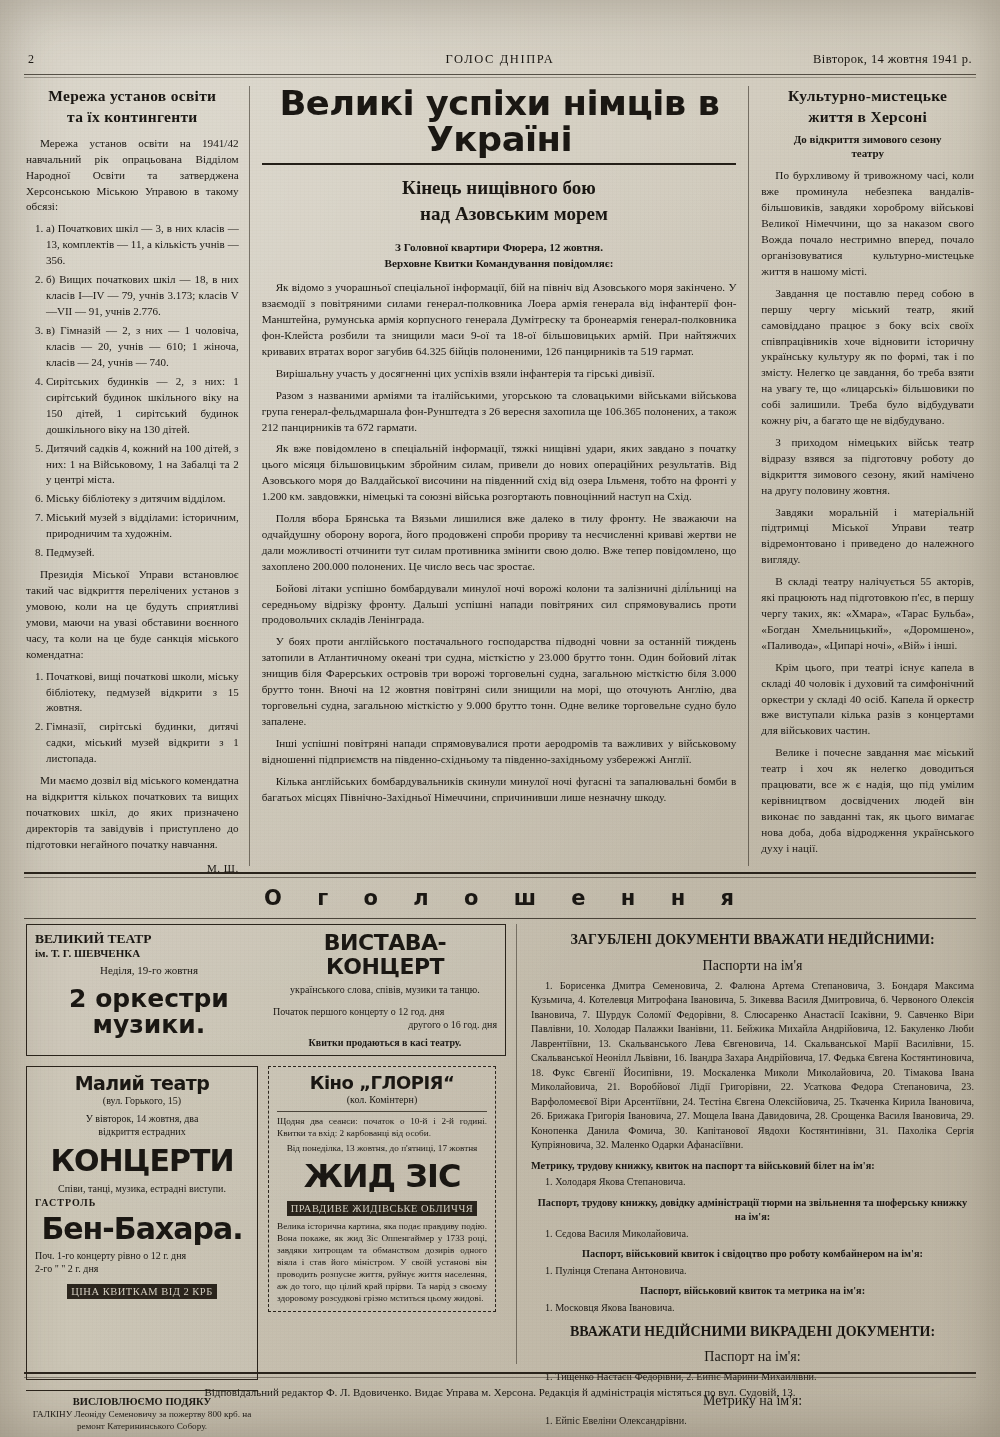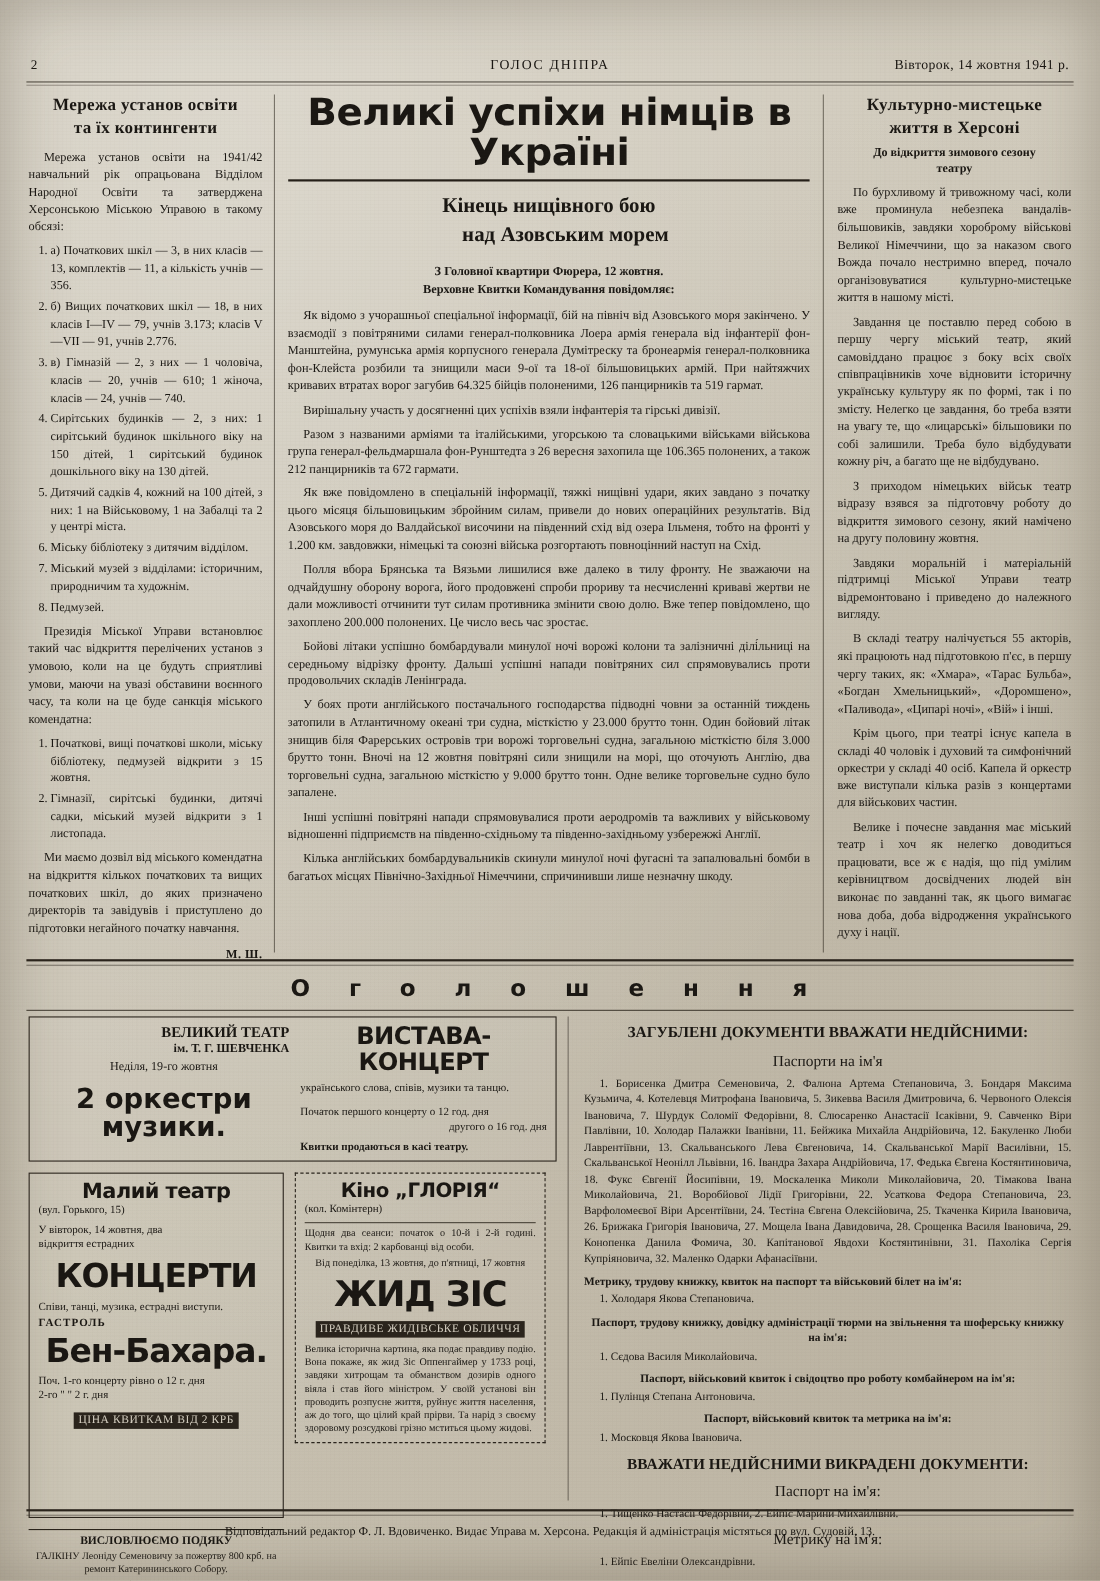--- a/index.html
+++ b/index.html
@@ -52,21 +52,21 @@
   h2.sec{
     font-size:15.5px;font-weight:bold;text-align:center;line-height:1.35;
     margin:0 0 8px 0;letter-spacing:.3px;
   }
   .sec-sub{font-size:11px;text-align:center;font-weight:bold;line-height:1.3;margin:-4px 0 8px;}
   .body-t{font-size:11.2px;line-height:1.42;text-align:justify;}
   .body-t p{margin:0 0 6px 0;text-indent:14px;}
 
   ol.outline{margin:6px 0 6px 0;padding-left:20px;font-size:11px;line-height:1.45;}
   ol.outline > li{margin-bottom:3px;}
-  .sign{text-align:right;font-size:11px;margin-top:8px;font-weight:bold;letter-spacing:.5px;}
+  .sign{text-align:right;font-size:11px;margin-top:8px;font-weight:normal;letter-spacing:.5px;}
 
   
   .headline{
     font-size:34px;font-weight:bold;text-align:center;letter-spacing:-0.5px;
     line-height:1.05;margin:0 0 6px 0;
     font-family:"DejaVu Sans", sans-serif;
     transform:scaleX(1.04);transform-origin:center;
   }
   .rule-c{height:2px;background:#241f18;margin:6px 0 10px;}
   .subhead{
@@ -90,26 +90,26 @@
   .ads{position:absolute;left:26px;right:26px;top:924px;height:440px;display:flex;}
   .ads-l{width:480px;padding-right:10px;}
   .ads-r{width:470px;padding-left:14px;border-left:1px solid rgba(40,34,26,.5);}
 
   .box{border:1px solid #2a241c;padding:6px 8px;margin-bottom:10px;background:rgba(255,255,255,.05);}
   .box.dash{border-style:dashed;}
   .ad-row{display:flex;gap:10px;}
   .ad-col-a{width:232px;}
   .ad-col-b{width:228px;}
 
-  .ad-t1{font-size:13.5px;font-weight:bold;text-align:right;line-height:1.2;}
+  .ad-t1{font-size:13.5px;font-weight:bold;text-align:left;line-height:1.2;}
   .ad-t2{font-size:11px;text-align:center;line-height:1.3;}
   .ad-big{font-size:22px;font-weight:bold;text-align:center;letter-spacing:-0.5px;font-family:"DejaVu Sans",sans-serif;line-height:1.1;}
   .ad-big2{font-size:28px;font-weight:bold;text-align:center;font-family:"DejaVu Sans",sans-serif;line-height:1.05;}
   .ad-big3{font-size:30px;font-weight:bold;text-align:center;font-family:"DejaVu Sans",sans-serif;line-height:1.05;letter-spacing:-1px;}
-  .ad-sm{font-size:10px;text-align:left;line-height:1.35;}
+  .ad-sm{font-size:10px;text-align:center;line-height:1.35;}
   .ad-xs{font-size:9.2px;line-height:1.3;text-align:justify;}
   .ad-mid{font-size:12px;text-align:center;font-weight:bold;line-height:1.3;}
   .thin-rule{height:1px;background:#2a241c;margin:4px 0;opacity:.8;}
 
   .invert{background:#2a241c;color:#d4cec0;padding:2px 4px;display:inline-block;font-size:10.5px;letter-spacing:.5px;}
 
   .notices{font-size:10.2px;line-height:1.42;text-align:justify;}
   .notices .hd{font-weight:bold;text-align:center;display:block;margin:6px 0 3px;font-size:14px;}
   .notices .hd2{font-weight:bold;display:block;margin:6px 0 2px;font-size:10.3px;}
   .notices p{margin:0 0 4px 0;text-indent:14px;}

